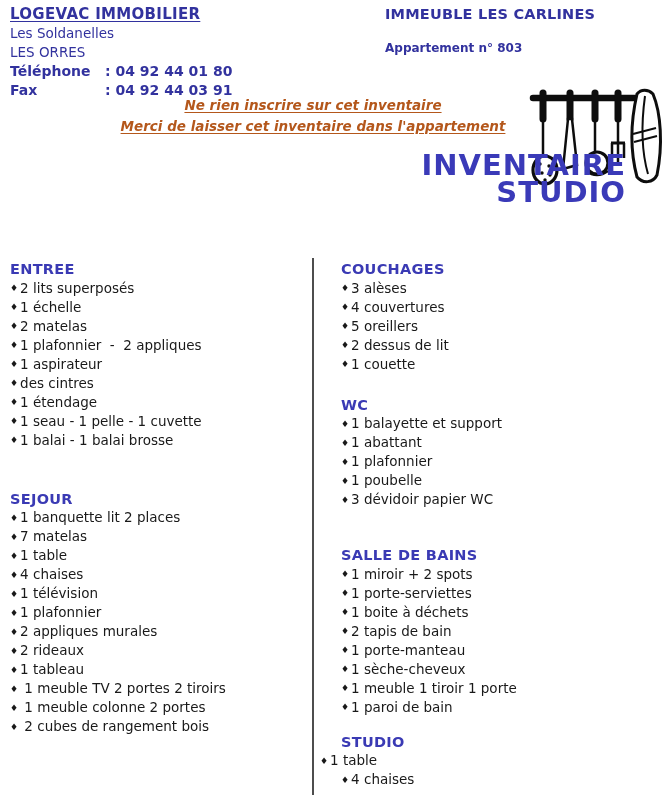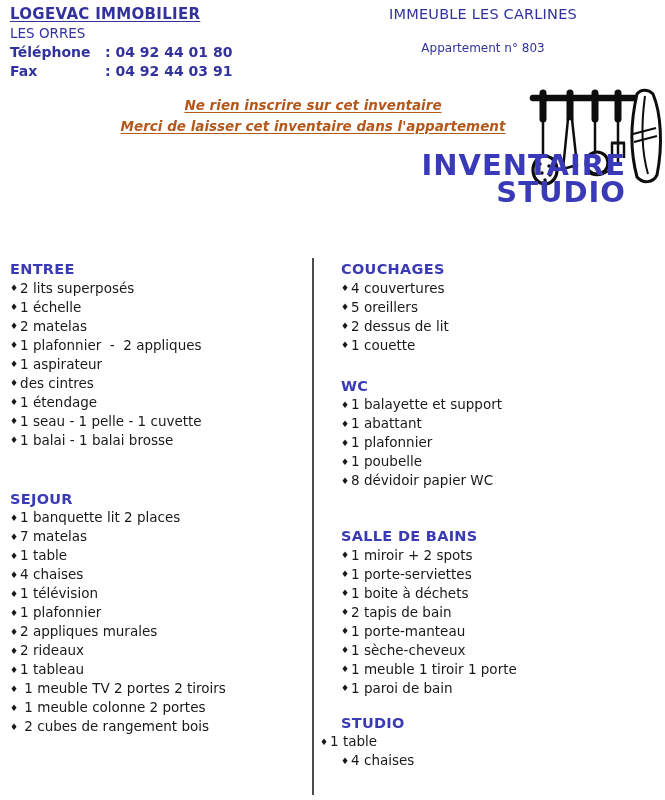--- a/index.html
+++ b/index.html
@@ -10,22 +10,22 @@
 
   
   .hdr-left { position:absolute; left:10px; top:5px; color:var(--header-blue); }
   .company  { font-size:15px; font-weight:bold; line-height:19px;
               text-decoration:underline; text-underline-offset:2px; letter-spacing:0.3px; }
   .addr     { font-size:13.5px; line-height:19px; }
   .contact  { font-size:14px; font-weight:bold; line-height:19px; }
   .contact .lbl { display:inline-block; width:95px; }
 
   
-  .hdr-right { position:absolute; left:385px; top:5px; width:196px; text-align:center;
-               color:var(--header-blue); font-weight:normal; white-space:nowrap; }
+  .hdr-right { position:absolute; left:385px; top:5px; width:196px; 
+               color:var(--header-blue); font-weight:bold; white-space:nowrap; }
   .building  { font-size:14.5px; line-height:19px; letter-spacing:0.2px; }
   .apartment { font-size:12px; margin-top:17px; }
 
   
   .notices { position:absolute; left:0; top:95px; width:626px; text-align:center;
              color:var(--notice-orange); font-style:italic; font-weight:bold;
              font-size:13.5px; line-height:21px; }
   .notices .u { text-decoration:underline; text-underline-offset:2px; }
 
   
@@ -57,20 +57,21 @@
   .col-right > .section:nth-child(4)      { margin-top:16px; }
   .col-right > .section:nth-child(4) .items .list-item:first-child { margin-left:-21px; }
 </style>
 </head>
 <body>
 
 <div class="page">
 
   <div class="hdr-left">
     <div class="company">LOGEVAC IMMOBILIER</div>
+    <div class="addr">Les Soldanelles</div>
     <div class="addr">LES ORRES</div>
     <div class="contact"><span class="lbl">Téléphone</span><span>: 04 92 44 01 80</span></div>
     <div class="contact"><span class="lbl">Fax</span><span>: 04 92 44 03 91</span></div>
   </div>
 
   <div class="hdr-right">
     <div class="building">IMMEUBLE LES CARLINES</div>
     <div class="apartment">Appartement n° 803</div>
   </div>
 
@@ -152,34 +153,35 @@
           <div class="list-item"><span class="bullet">♦</span><span> 1 meuble TV 2 portes 2 tiroirs</span></div>
           <div class="list-item"><span class="bullet">♦</span><span> 1 meuble colonne 2 portes</span></div>
           <div class="list-item"><span class="bullet">♦</span><span> 2 cubes de rangement bois</span></div>
         </div>
       </div>
     </div>
   <div class="col col-right">
       <div class="section">
         <div class="section-heading">COUCHAGES</div>
         <div class="items">
+          <div class="list-item"><span class="bullet">♦</span><span>3 alèses</span></div>
           <div class="list-item"><span class="bullet">♦</span><span>4 couvertures</span></div>
           <div class="list-item"><span class="bullet">♦</span><span>5 oreillers</span></div>
           <div class="list-item"><span class="bullet">♦</span><span>2 dessus de lit</span></div>
           <div class="list-item"><span class="bullet">♦</span><span>1 couette</span></div>
         </div>
       </div>
       <div class="section">
         <div class="section-heading">WC</div>
         <div class="items">
           <div class="list-item"><span class="bullet">♦</span><span>1 balayette et support</span></div>
           <div class="list-item"><span class="bullet">♦</span><span>1 abattant</span></div>
           <div class="list-item"><span class="bullet">♦</span><span>1 plafonnier</span></div>
           <div class="list-item"><span class="bullet">♦</span><span>1 poubelle</span></div>
-          <div class="list-item"><span class="bullet">♦</span><span>8 dévidoir papier WC</span></div>
+          <div class="list-item"><span class="bullet">♦</span><span>3 dévidoir papier WC</span></div>
         </div>
       </div>
       <div class="section">
         <div class="section-heading">SALLE DE BAINS</div>
         <div class="items">
           <div class="list-item"><span class="bullet">♦</span><span>1 miroir + 2 spots</span></div>
           <div class="list-item"><span class="bullet">♦</span><span>1 porte-serviettes</span></div>
           <div class="list-item"><span class="bullet">♦</span><span>1 boite à déchets</span></div>
           <div class="list-item"><span class="bullet">♦</span><span>2 tapis de bain</span></div>
           <div class="list-item"><span class="bullet">♦</span><span>1 porte-manteau</span></div>

